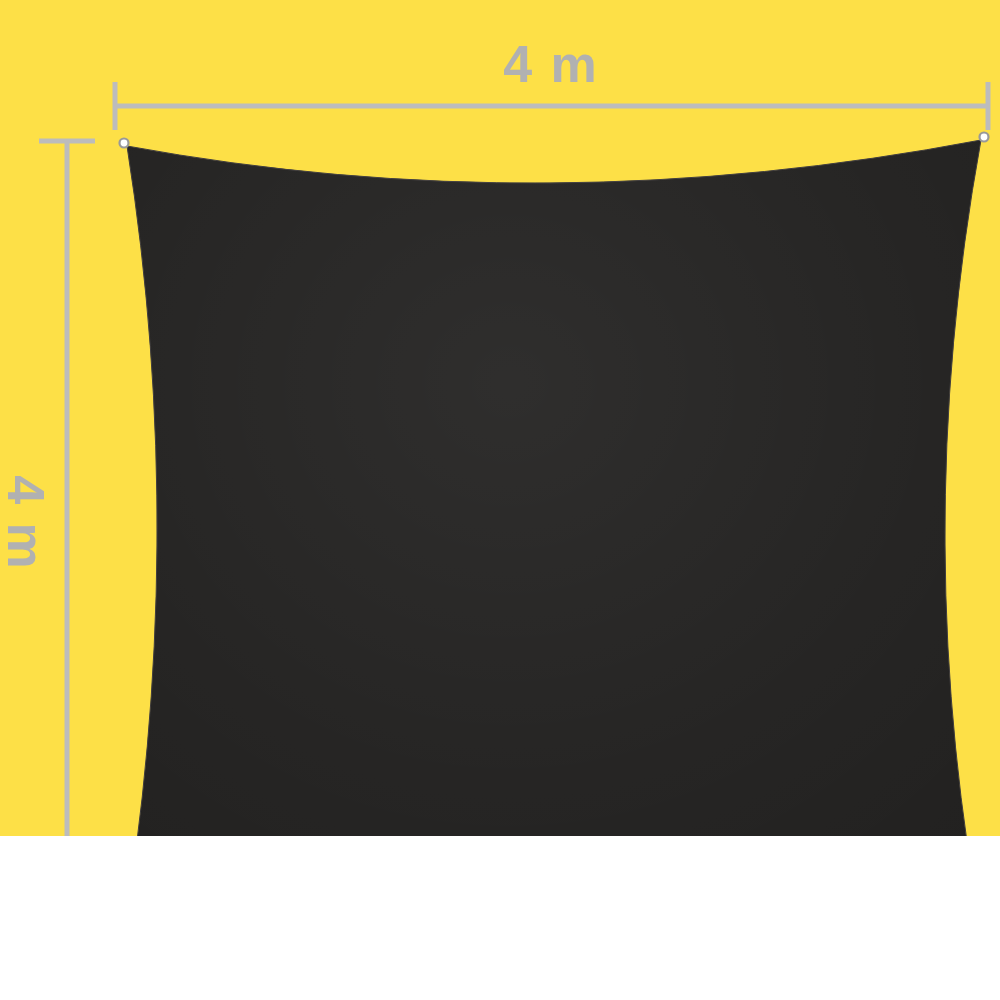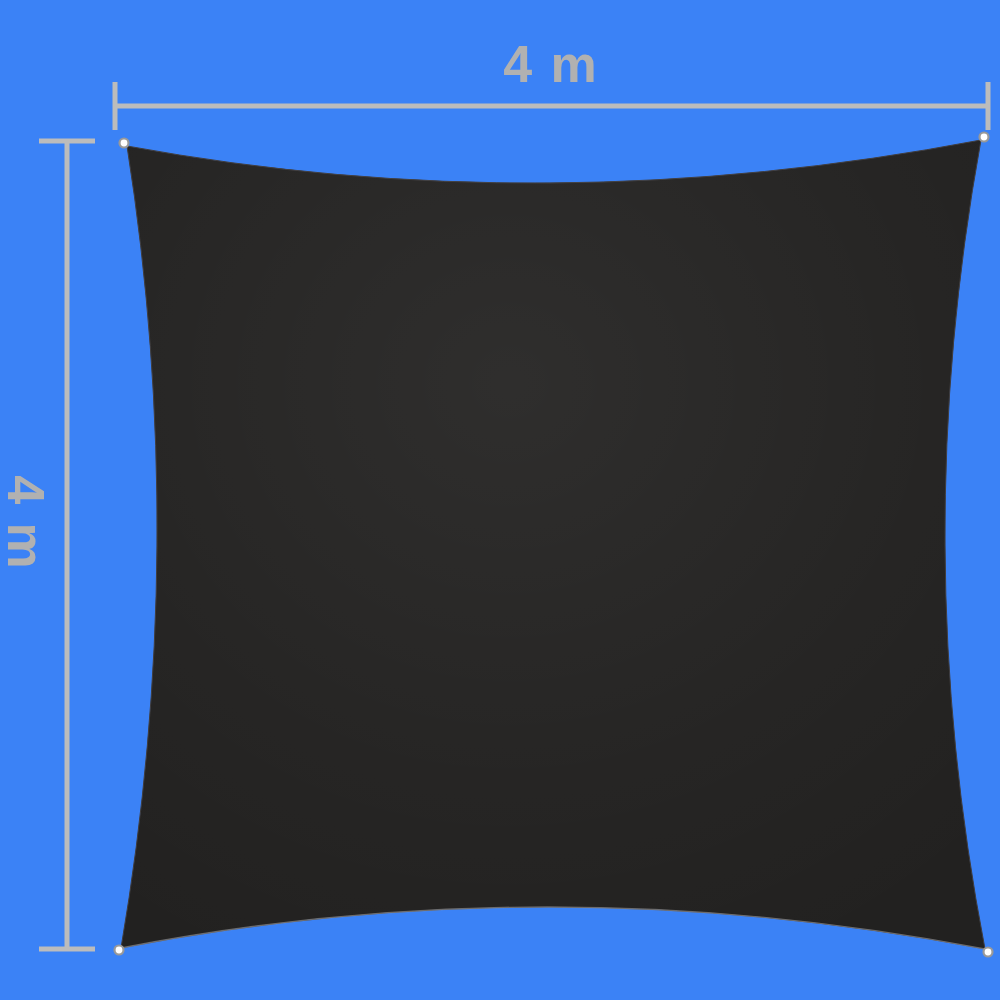--- a/index.html
+++ b/index.html
@@ -3,22 +3,22 @@
 <meta charset="utf-8">
 <style>
   html, body {
     margin: 0;
     padding: 0;
     background: #ffffff;
   }
   .stage {
     position: relative;
     width: 1000px;
-    height: 1000px;
-    background: #3b82f6;
+    height: 836px;
+    background: #fde047;
     overflow: hidden;
     font-family: "Liberation Sans", sans-serif;
     text-align: center;
   }
   svg.diagram {
     position: absolute;
     left: 0;
     top: 0;
     width: 1000px;
     height: 1000px;

